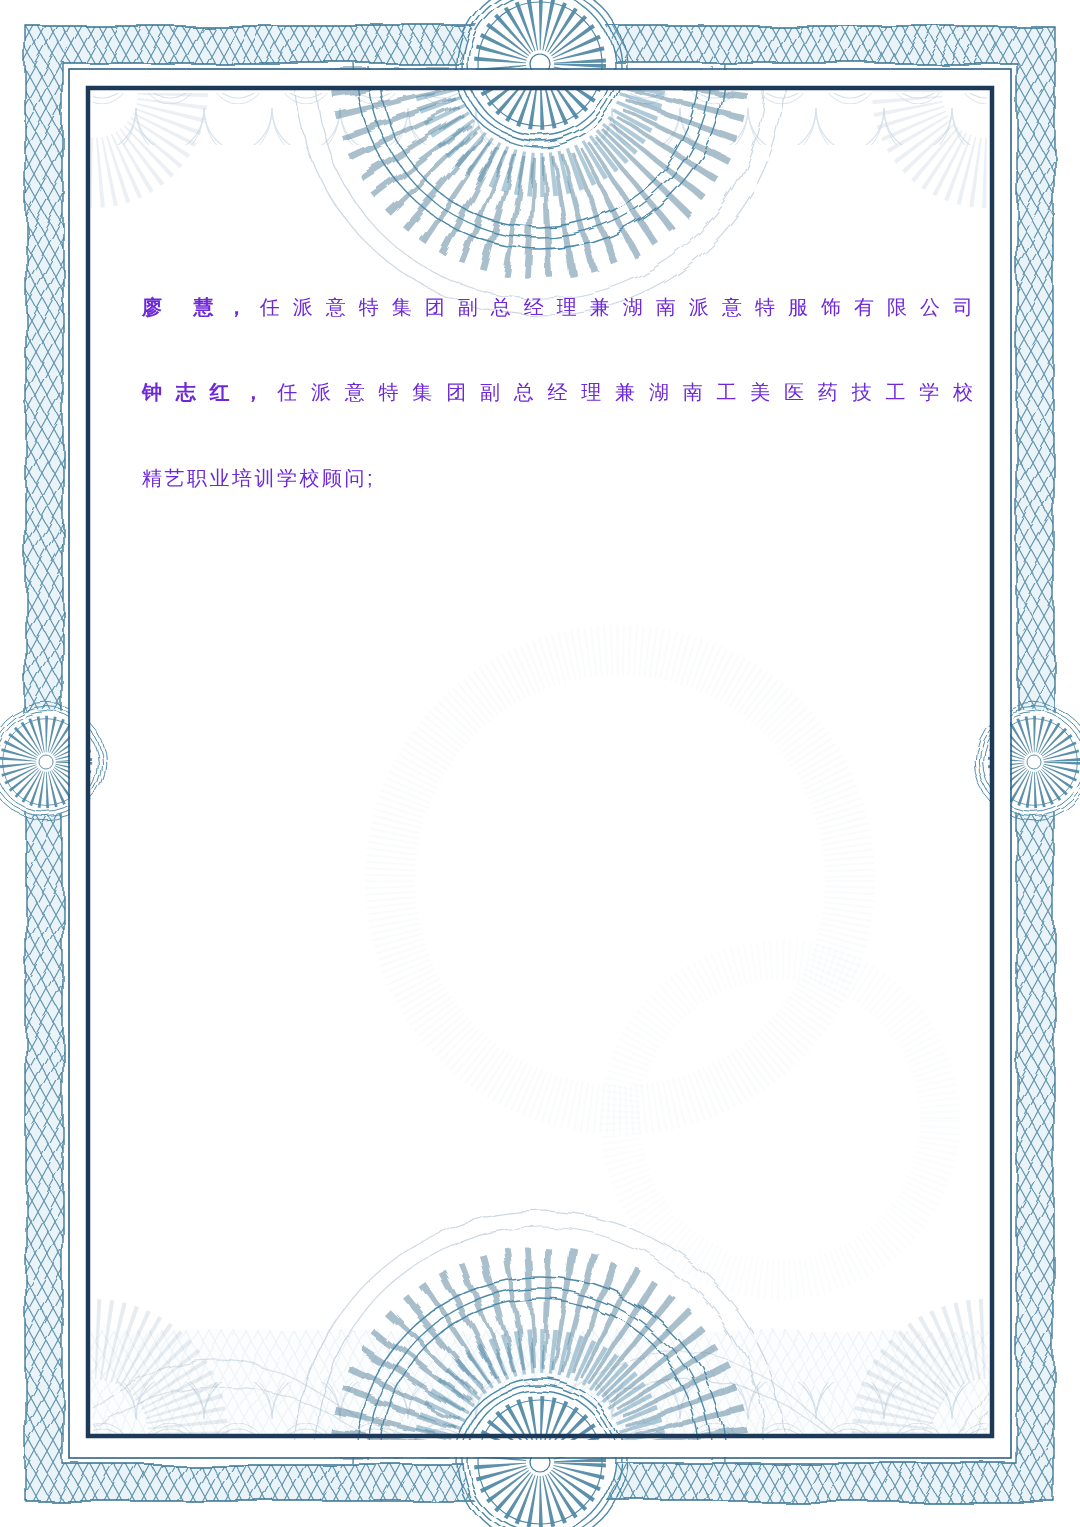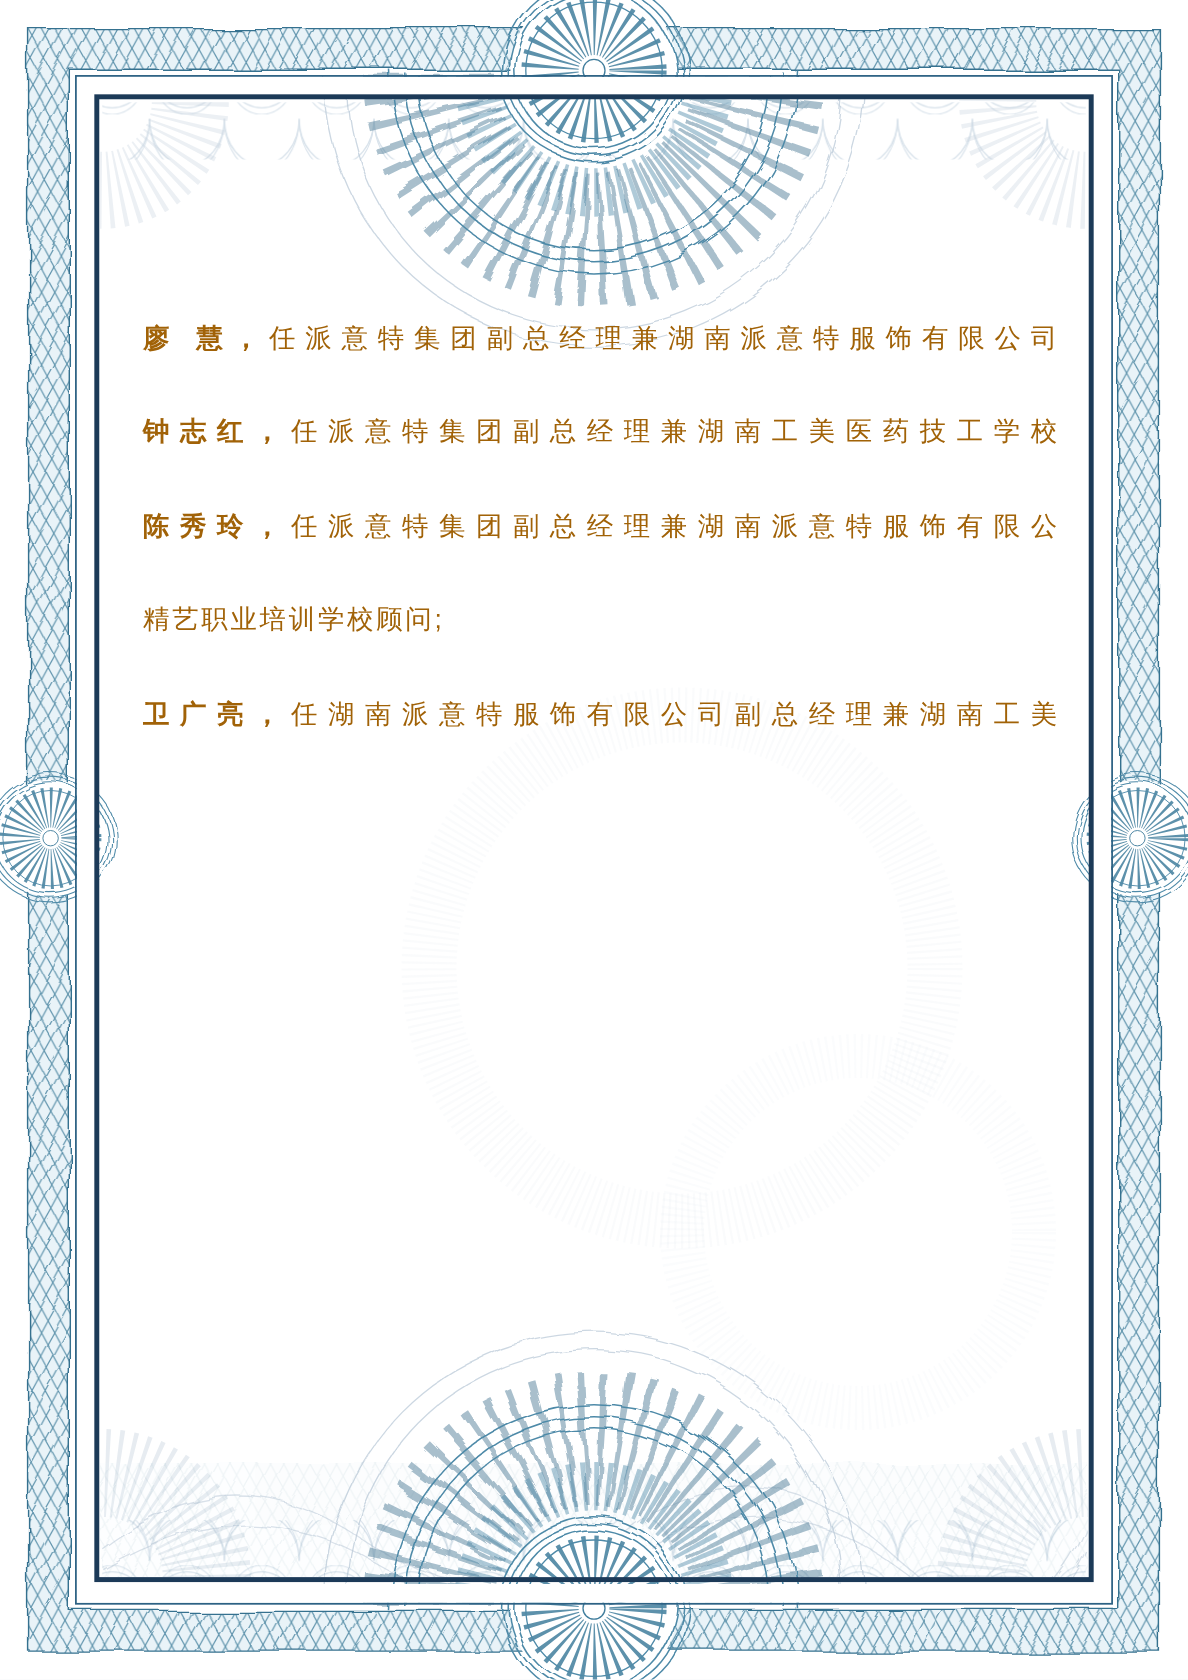--- a/index.html
+++ b/index.html
@@ -2,22 +2,22 @@
 <html><head>
 <meta charset="utf-8">
 <style>
   html,body{margin:0;padding:0;background:#f4f6f8;}
   .page{
     position:relative;width:1080px;height:1527px;background:#ffffff;
     overflow:hidden;font-family:"Liberation Sans","DejaVu Sans",sans-serif;
   }
   .border-svg{position:absolute;left:0;top:0;width:1080px;height:1527px;}
   .content{
-    position:absolute;left:130px;top:265px;width:832px;
-    color:#a16207;font-size:24px;font-weight:500;
+    position:absolute;left:142px;top:265px;width:832px;
+    color:#6d28d9;font-size:20px;font-weight:500;
   }
   .line{
     height:85.4px;line-height:85.4px;letter-spacing:2.5px;
     overflow:visible;white-space:nowrap;
   }
   .line.justify{
     text-align:justify;text-align-last:justify;letter-spacing:1px;white-space:normal;
   }
   .person-name{font-weight:800;letter-spacing:1px;}
 </style>
@@ -119,18 +119,16 @@
     </g>
 
     <rect x="78.5" y="78.5" width="923" height="1370" fill="none" stroke="#ffffff" stroke-width="17"></rect>
     <rect x="69" y="69" width="942" height="1389" fill="none" stroke="#2d6284" stroke-width="1.6"></rect>
     <rect x="88" y="88" width="904" height="1348" fill="none" stroke="#1c3a58" stroke-width="4.5"></rect>
   </svg>
 
   <div class="content">
     <div class="line justify"><span class="person-name">廖 慧，</span><span>任派意特集团副总经理兼湖南派意特服饰有限公司</span></div>
     <div class="line justify"><span class="person-name">钟志红，</span><span>任派意特集团副总经理兼湖南工美医药技工学校</span></div>
-    <div class="line justify"><span class="person-name">陈秀玲，</span><span>任派意特集团副总经理兼湖南派意特服饰有限公</span></div>
     <div class="line"><span class="person-name"></span><span>精艺职业培训学校顾问;</span></div>
-    <div class="line justify"><span class="person-name">卫广亮，</span><span>任湖南派意特服饰有限公司副总经理兼湖南工美</span></div>
   </div>
 
 </div>
 
 </body></html>

